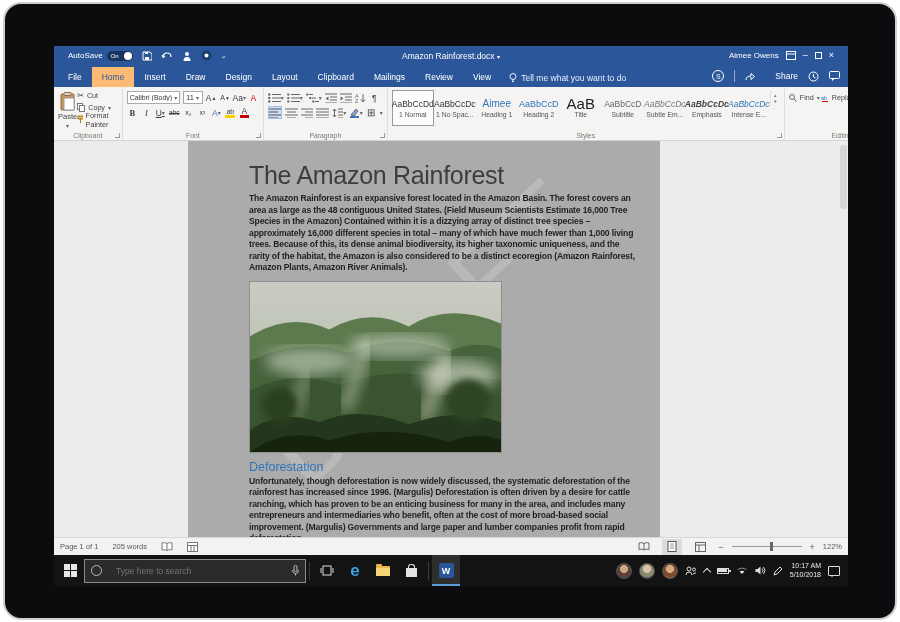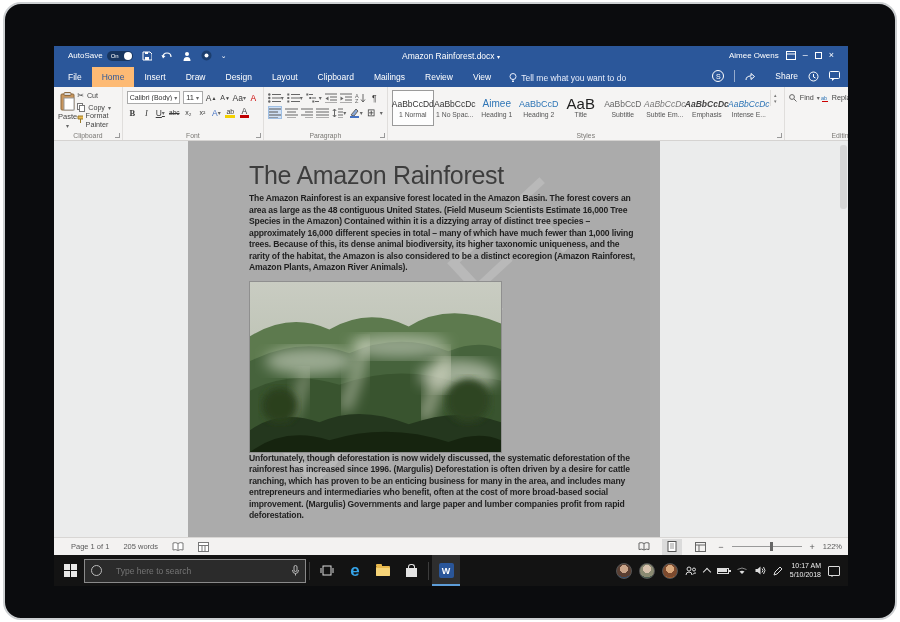--- a/index.html
+++ b/index.html
@@ -77,21 +77,21 @@
   .doc-h1 { font-size:25px; font-weight:400; color:#3d3d3d; letter-spacing:-0.3px; margin-bottom:3px; }
   .doc-p { font-size:8.6px; font-weight:700; line-height:11.5px; color:#1f1f1f; letter-spacing:-0.15px; }
   .doc-img { width:253px; height:172px; display:block; margin-top:7px; border:1px solid #8f8f8f; }
   .doc-h2 { font-size:12.5px; color:#2e75b6; margin-top:7px; margin-bottom:2px; font-weight:400; }
   .vscroll { position:absolute; right:1px; top:4px; width:7px; height:100%; }
   .vthumb { width:7px; height:64px; background:#d6d6d6; border-radius:3px; }
 
   
   .statusbar { height:18px; background:#f3f2f1; border-top:1px solid #d8d6d4; display:flex;
                align-items:center; font-size:7.5px; color:#5a5a5a; padding:0 6px; flex:0 0 auto; }
-  .sb-left { display:flex; align-items:center; gap:14px;margin-left:11px; }
+  .sb-left { display:flex; align-items:center; gap:14px; }
   .sb-right { margin-left:auto; display:flex; align-items:center; gap:8px; }
   .viewbtn { width:20px; height:16px; display:flex; align-items:center; justify-content:center; }
   .viewbtn.sel { background:#dbdbdb; }
   .zoom-track { width:70px; height:1px; background:#9a9a9a; position:relative; }
   .zoom-thumb { position:absolute; left:55%; top:-4px; width:3px; height:9px; background:#666; }
   .zs { font-size:9px; color:#555; }
 
   
   .taskbar { height:31px; background:#131313; display:flex; align-items:center; flex:0 0 auto; padding:0 4px; color:#e8e8e8; }
   .startbtn { width:24px; height:100%; display:flex; align-items:center; justify-content:center; }
@@ -532,20 +532,21 @@
           <ellipse cx="150" cy="65" rx="50" ry="12" fill="#e3e6da" opacity="0.5" filter="url(#blur2)"></ellipse>
           <ellipse cx="210" cy="95" rx="40" ry="16" fill="#e8e9de" opacity="0.55" filter="url(#blur2)"></ellipse>
           <path d="M95 130 Q110 90 118 60" stroke="#e9ead9" stroke-width="12" fill="none" opacity="0.5" filter="url(#blur2)"></path>
           <path d="M175 140 Q190 100 200 70" stroke="#ecead8" stroke-width="14" fill="none" opacity="0.5" filter="url(#blur2)"></path>
           <path d="M40 140 Q52 110 58 90" stroke="#e4e5d4" stroke-width="10" fill="none" opacity="0.45" filter="url(#blur2)"></path>
           <path d="M0 150 Q30 128 70 142 Q110 124 160 144 Q210 126 253 142 V172 H0 Z" fill="#24371e"></path>
           <path d="M0 172 Q35 146 80 160 Q140 142 200 162 Q230 150 253 160 V172 Z" fill="#16240f"></path>
           <circle cx="220" cy="120" r="22" fill="#2d4424" filter="url(#blur1)"></circle>
           <circle cx="30" cy="125" r="18" fill="#2a401f" filter="url(#blur1)"></circle>
         </svg>
+        <div class="doc-h2">Deforestation</div>
         <div class="doc-p">Unfortunately, though deforestation is now widely discussed, the systematic deforestation of the rainforest has increased since 1996. (Margulis) Deforestation is often driven by a desire for cattle ranching, which has proven to be an enticing business for many in the area, and includes many entrepreneurs and intermediaries who benefit, often at the cost of more broad-based social improvement. (Margulis) Governments and large paper and lumber companies profit from rapid deforestation.</div>
       </div>
     </div>
     <div class="vscroll">
           <div class="vthumb"></div>
         </div>
   </div>
 
   <div class="statusbar">
     <div class="sb-left">

